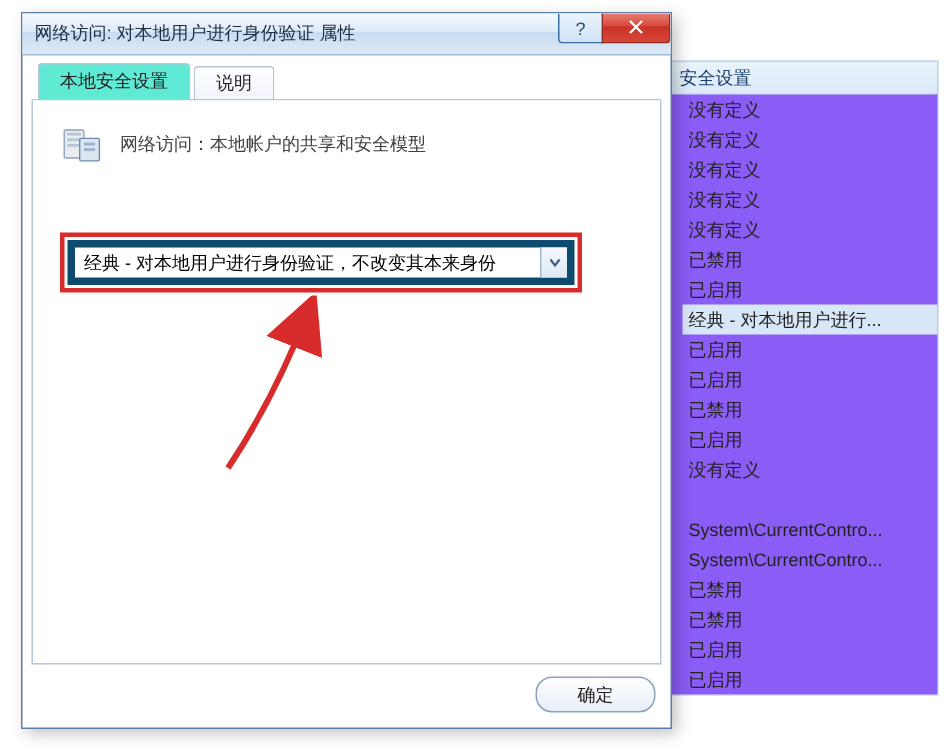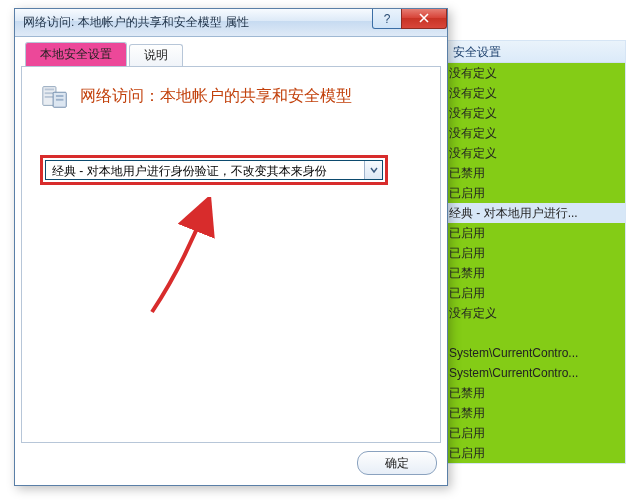--- a/index.html
+++ b/index.html
@@ -1,48 +1,48 @@
 <!DOCTYPE html>
 <html><head>
 <meta charset="utf-8">
 <style>
 * { box-sizing: border-box; margin: 0; padding: 0; font-family: "Microsoft YaHei", "Segoe UI", Tahoma, sans-serif; font-size: 12px; }
 body { width: 632px; height: 501px; background: #fff; position: relative; overflow: hidden; }
 
 
-.bg-panel { position: absolute; right: 6px; top: 40px; width: 182px; border: 1px solid #d6e5f5; background: #84cc16; }
+.bg-panel { position: absolute; right: 6px; top: 40px; width: 182px; border: 1px solid #d6e5f5; background: #8b5cf6; }
 .bg-header { background: linear-gradient(#eaf3fb,#dbeaf9); height: 22px; line-height: 22px; padding-left: 8px; color: #1a3e6b; border-bottom: 1px solid #cfe0f1; }
-.bg-item { height: 20px; line-height: 20px; padding-left: 4px; color: #222; white-space: nowrap; overflow: hidden; text-overflow: ellipsis; }
+.bg-item { height: 20px; line-height: 20px; padding-left: 4px; color: #222; white-space: nowrap; overflow: hidden; text-overflow: ellipsis; margin-left: 10px; }
 .bg-item.sel { background: #d7e7f7; }
 
 
 .dialog { position: absolute; left: 14px; top: 8px; width: 434px; height: 478px; border: 1px solid #5a7fa7; background: #fff; box-shadow: 3px 3px 10px rgba(0,0,0,.25); }
 .titlebar { height: 28px; background: linear-gradient(#f7fbff,#dce9f7 45%,#c7dbf1 46%,#dfeaf7); display: flex; align-items: center; padding: 0 0 0 8px; border-bottom: 1px solid #9fb8d3; }
 .titlebar-text { flex: 1; color: #1b2e44; font-size: 12px; }
 .titlebar-btns { display: flex; height: 100%; }
 .tbtn { width: 30px; height: 20px; margin-top: 0; border: 1px solid #3b6ea5; border-top: none; display: flex; align-items: center; justify-content: center; margin-left: -1px; }
 .tbtn.help { background: linear-gradient(#eaf3fc,#cfe3f7); color: #2b4d74; border-radius: 0 0 0 3px; }
 .tbtn.close { width: 46px; background: linear-gradient(#e67d73,#d8463a 45%,#c73224 46%,#d8463a); color: #fff; border-radius: 0 0 3px 0; border-color: #8e2c22; }
 .tbtn svg { width: 10px; height: 10px; }
 
 .client { position: absolute; left: 6px; right: 6px; top: 34px; bottom: 42px; background: #fff; }
 
 
 .tabstrip { height: 24px; display: flex; align-items: flex-end; border-bottom: 1px solid #b7c6d8; padding-left: 4px; gap: 0; }
 .tab { height: 22px; padding: 0 14px; line-height: 20px; border: 1px solid #b7c6d8; border-bottom: none; background: linear-gradient(#fefefe,#f0f4f9); border-radius: 3px 3px 0 0; margin-right: 2px; color: #222; }
-.tab.active { background: #ec4899; position: relative; z-index: 2; height: 24px; line-height: 22px; }
+.tab.active { background: #5eead4; position: relative; z-index: 2; height: 24px; line-height: 22px; }
 .tabpanel { position: absolute; left: 0; right: 0; top: 24px; bottom: 0; border: 1px solid #b7c6d8; border-top: none; background: #fff; padding: 14px 18px; }
 
 .header-row { display: flex; align-items: center; gap: 10px; }
 .policy-icon { width: 30px; height: 30px; display: inline-block; }
 .policy-icon svg { width: 30px; height: 30px; }
-.policy-title { color: #c2410c; font-size: 16px; }
+.policy-title { color: #404040; font-size: 12px; }
 
 .combo-wrap { margin-top: 44px; border: 3px solid #d82c2c; padding: 2px; width: 348px; }
-.combo { display: flex; height: 20px; border: 1px solid #0c4a6e; background: #fff; }
+.combo { display: flex; height: 30px; border: 5px solid #0c4a6e; background: #fff; }
 .combo-text { flex: 1; padding: 0 6px; line-height: 20px; white-space: nowrap; overflow: hidden; }
 .combo-btn { width: 18px; border-left: 1px solid #9fb3cc; background: linear-gradient(#f6f9fd,#dde8f4); display: flex; align-items: center; justify-content: center; }
 .combo-btn svg { width: 8px; height: 8px; }
 
 
 .arrow { position: absolute; left: 115px; top: 130px; pointer-events: none; }
 .arrow svg { width: 90px; height: 120px; }
 
 
 .buttons { position: absolute; left: 0; right: 0; bottom: 6px; height: 32px; display: flex; justify-content: flex-end; align-items: center; gap: 8px; padding-right: 10px; }
@@ -73,21 +73,21 @@
       <div class="bg-item">System\CurrentContro...</div>
       <div class="bg-item">已禁用</div>
       <div class="bg-item">已禁用</div>
       <div class="bg-item">已启用</div>
       <div class="bg-item">已启用</div>
     </div>
 </div>
 
 <div class="dialog">
   <div class="titlebar">
-    <span class="titlebar-text">网络访问: 本地帐户的共享和安全模型 属性</span>
+    <span class="titlebar-text">网络访问: 对本地用户进行身份验证 属性</span>
     <div class="titlebar-btns">
       <div class="tbtn help">
         <span>?</span>
       </div>
       <div class="tbtn close">
         <span>
           <svg viewBox="0 0 10 10">
               <path d="M1 1 L9 9 M9 1 L1 9" stroke="#fff" stroke-width="1.6"></path>
             </svg>
         </span>

